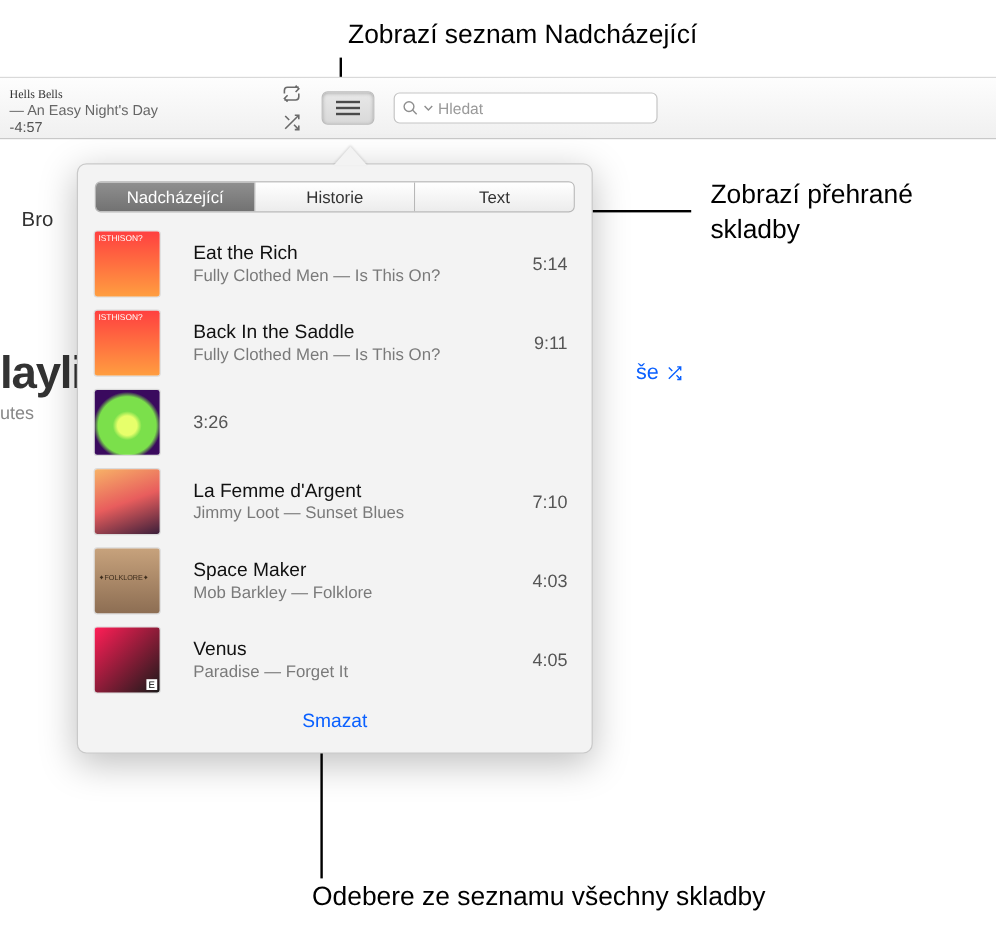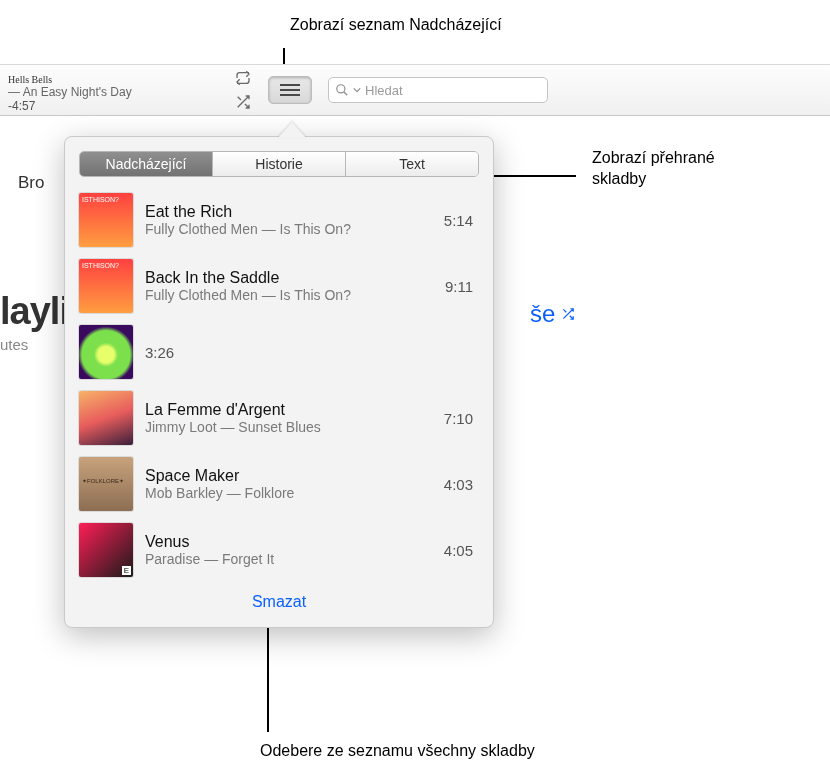--- a/index.html
+++ b/index.html
@@ -8,21 +8,21 @@
     height: 777px;
     font-family: -apple-system, "Helvetica Neue", Arial, sans-serif;
     background: #fff;
     position: relative;
     overflow: hidden;
   }
 
   
   .callout {
     position: absolute;
-    font-size: 16px;
+    font-size: 22px;
     color: #000;
     line-height: 1.3;
   }
   .callout-top { top: 15px; left: 290px; }
   .callout-right { top: 148px; left: 592px; }
   .callout-bottom { bottom: 15px; left: 260px; }
 
   
   .leader {
     position: absolute;
@@ -95,21 +95,21 @@
   }
   .search-box input::placeholder { color:#9a9a9a; }
   .search-box svg { margin-right:4px; }
 
   
   .bg-text { position:absolute; color:#333; font-size:18px; }
 
   .shuffle-all {
     position:absolute;
     left: 530px; top: 300px;
-    color:#0a60ff; font-size:24px;
+    color:#0a60ff; font-size:18px;
     display:flex; align-items:center; gap:4px;
   }
 
   
   .popover-arrow {
     position:absolute;
     left: 278px; top: 122px;
     width: 0; height:0;
     border-left: 14px solid transparent;
     border-right: 14px solid transparent;
@@ -153,21 +153,21 @@
     background: linear-gradient(#8f8f8f,#727272);
     color:#fff;
   }
 
   .tracklist {
     margin: 0 10px;
   }
   .track {
     display:flex;
     align-items:center;
-    gap:12px;
+    gap:28px;
     padding: 6px 4px;
   }
   .track + .track { border-top: none; }
   .art {
     width:54px; height:54px;
     border-radius:2px;
     flex-shrink:0;
     background:#ccc;
     box-shadow: 0 0 0 1px rgba(0,0,0,.1);
   }

